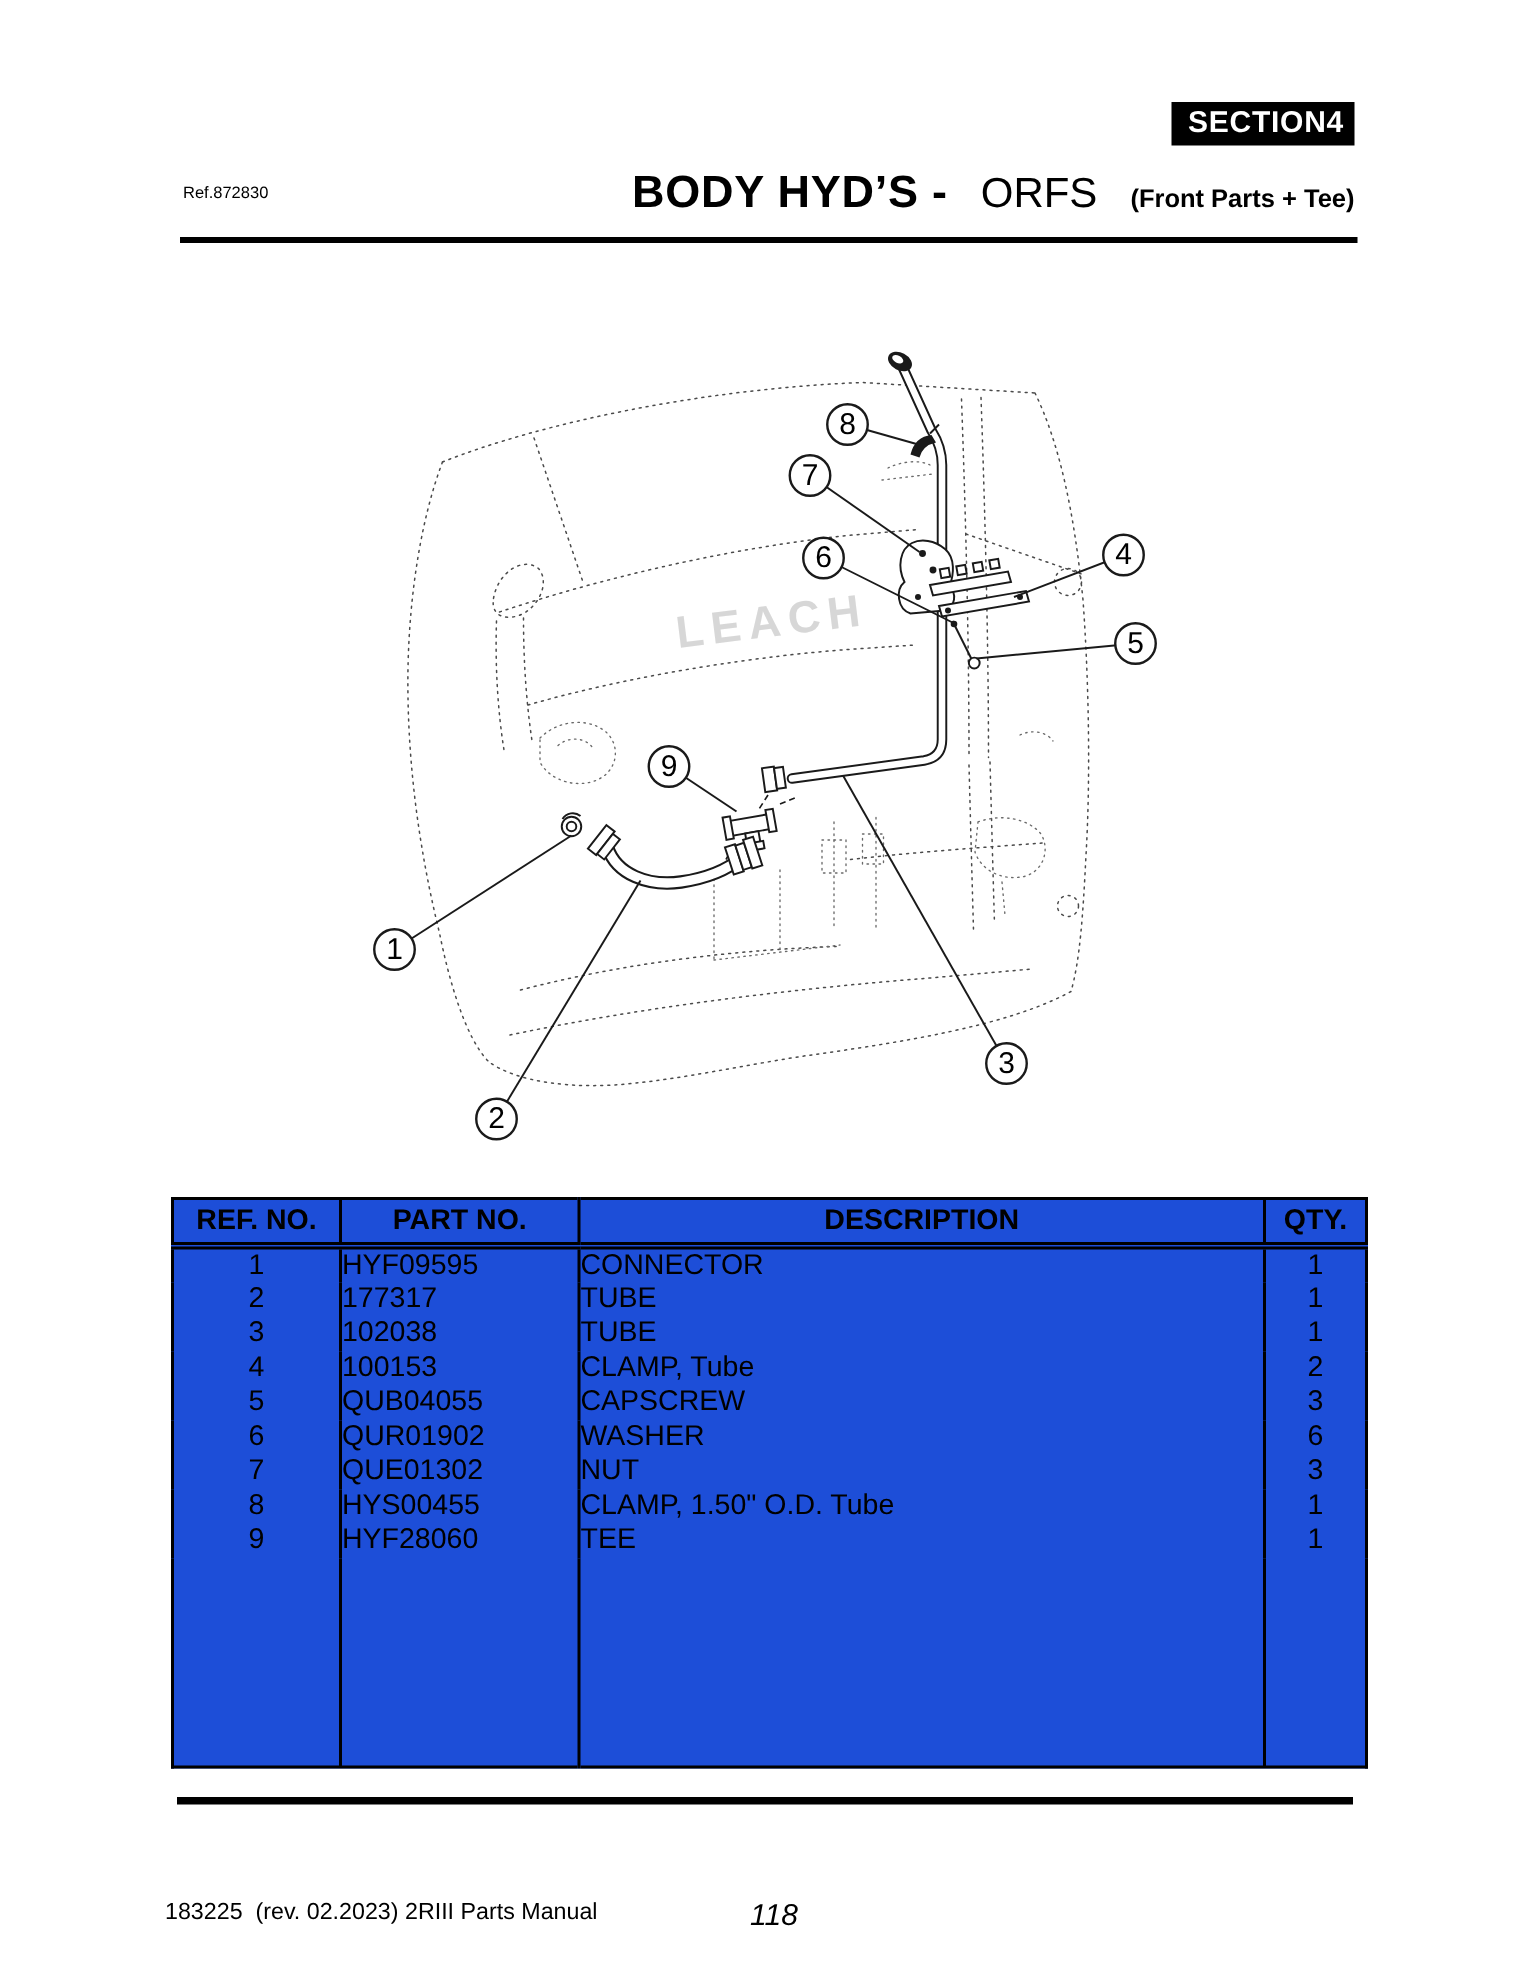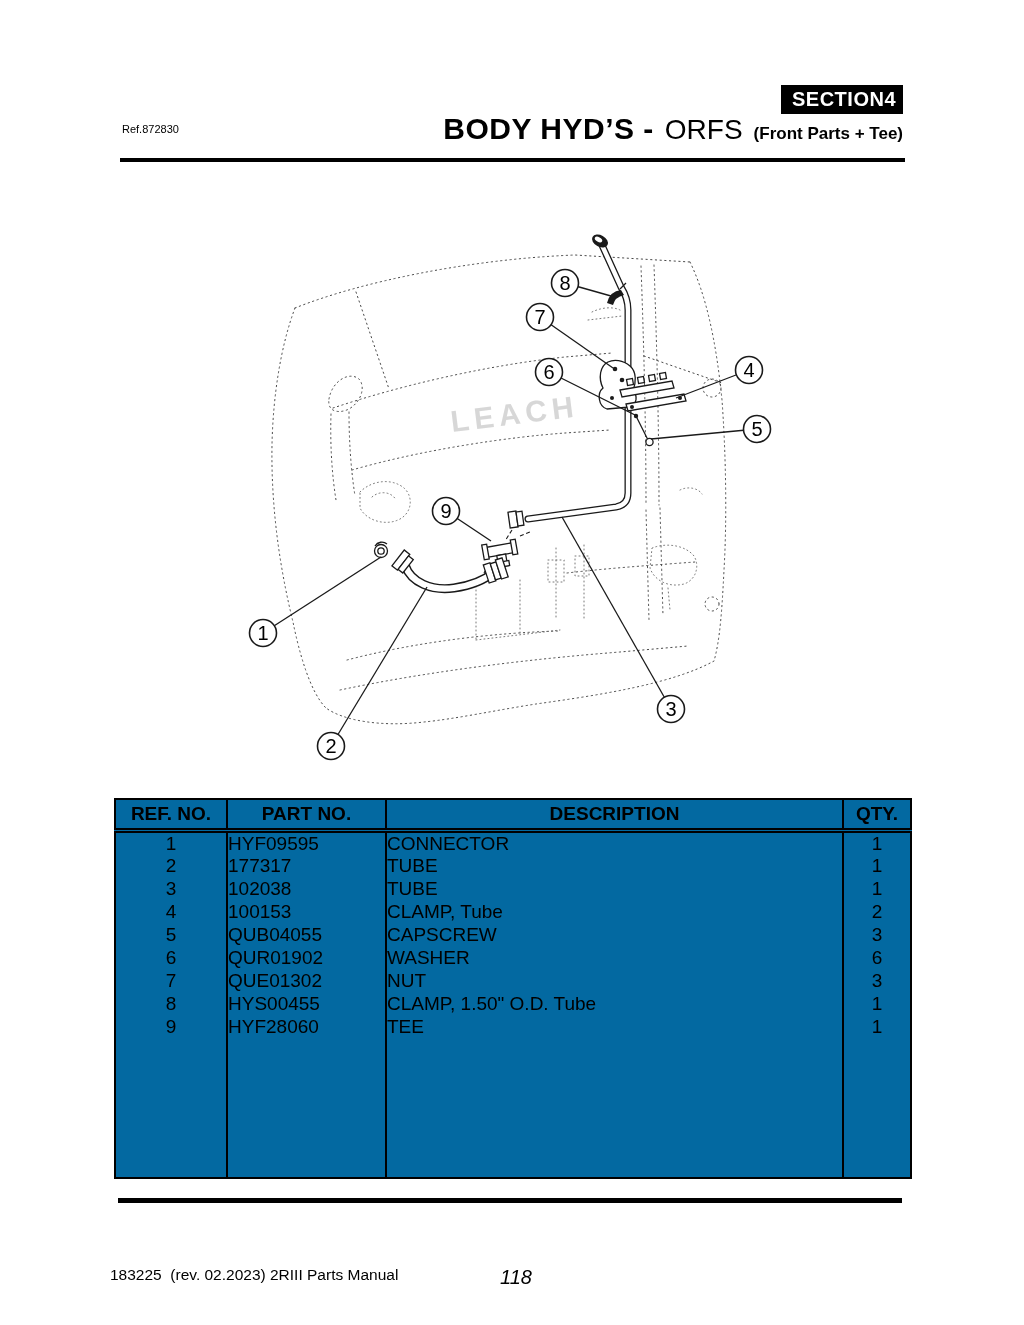--- a/index.html
+++ b/index.html
@@ -4,32 +4,32 @@
 <style>
   * { margin:0; padding:0; box-sizing:border-box; }
   html,body { background:#fff; }
   body { font-family:"Liberation Sans", sans-serif; color:#000; }
   #page {
     position:relative; width:1024px; height:1325px; background:#fff;
     overflow:hidden; margin:0 auto;
   }
   
   .section-badge {
-    position:absolute; left:781px; top:85px; width:122px; height:29px;
+    position:absolute; left:781px; top:68px; width:122px; height:29px;
     background:#000; color:#fff; display:flex; align-items:center;
     justify-content:space-between; padding:0 11px;
     font-size:20px; font-weight:bold; letter-spacing:.5px;
   }
   .ref-label {
     position:absolute; left:122px; top:123px;
     font-size:11px; 
   }
   .title-row {
     position:absolute; left:300px; top:112px; width:603px;
-    display:flex; justify-content:flex-end; align-items:baseline; gap:11px;
+    display:flex; justify-content:flex-end; align-items:baseline; gap:22px;
     white-space:nowrap;
   }
   .title-main { font-size:30px; font-weight:bold; letter-spacing:.5px; }
   .title-sub  { font-size:28px; font-weight:normal; }
   .title-note { font-size:17px; font-weight:bold; }
   .rule-top    { position:absolute; left:120px; top:158px;  width:785px; height:4px;   background:#000; }
   .rule-bottom { position:absolute; left:118px; top:1198px; width:784px; height:4.5px; background:#000; }
   
   #diagram { position:absolute; left:0; top:170px; width:1024px; height:600px; pointer-events:none; }
   .dot   { fill:none; stroke:#4a4a4a; stroke-width:1; stroke-dasharray:1.3 3.4; stroke-linecap:round; }
@@ -43,21 +43,21 @@
   .dash  { fill:none; stroke:#1a1a1a; stroke-width:1.1; stroke-dasharray:4 2.6; }
   .dark  { fill:#1a1a1a; stroke:none; }
   .wm    { font-size:30px; font-weight:bold; fill:#b8b8b8; opacity:.55; letter-spacing:5px; }
   .callout-line   { stroke:#1a1a1a; stroke-width:1.3; }
   .callout-circle { fill:#fff; stroke:#1a1a1a; stroke-width:1.6; }
   .callout-num    { font-size:20px; fill:#000; text-anchor:middle; }
   
   .parts-table-wrap { position:absolute; left:114px; top:798px; }
   table.parts {
     width:796px; height:381px; border-collapse:collapse; table-layout:fixed;
-    border:2.5px solid #000; background:#0369a1;
+    border:2.5px solid #000; background:#1d4ed8;
   }
   table.parts th {
     font-size:19px; font-weight:bold; text-align:center;
     height:31px; border-bottom:5px double #000;
   }
   table.parts th, table.parts td { border-right:2px solid #000; }
   table.parts th:last-child, table.parts td:last-child { border-right:none;margin-left:24px; }
   table.parts td { font-size:19px; height:23px; vertical-align:middle; }
   td.c { text-align:center; }
   td.l { text-align:left; }

